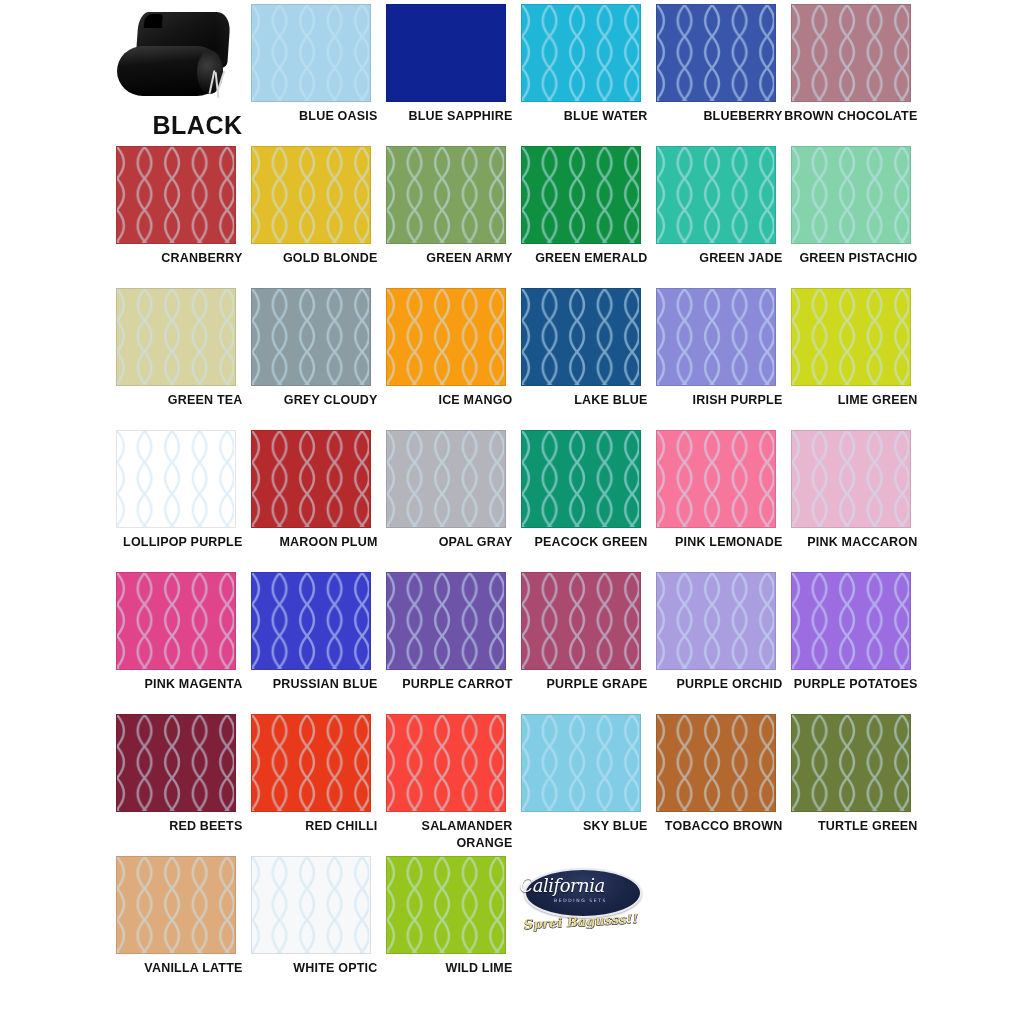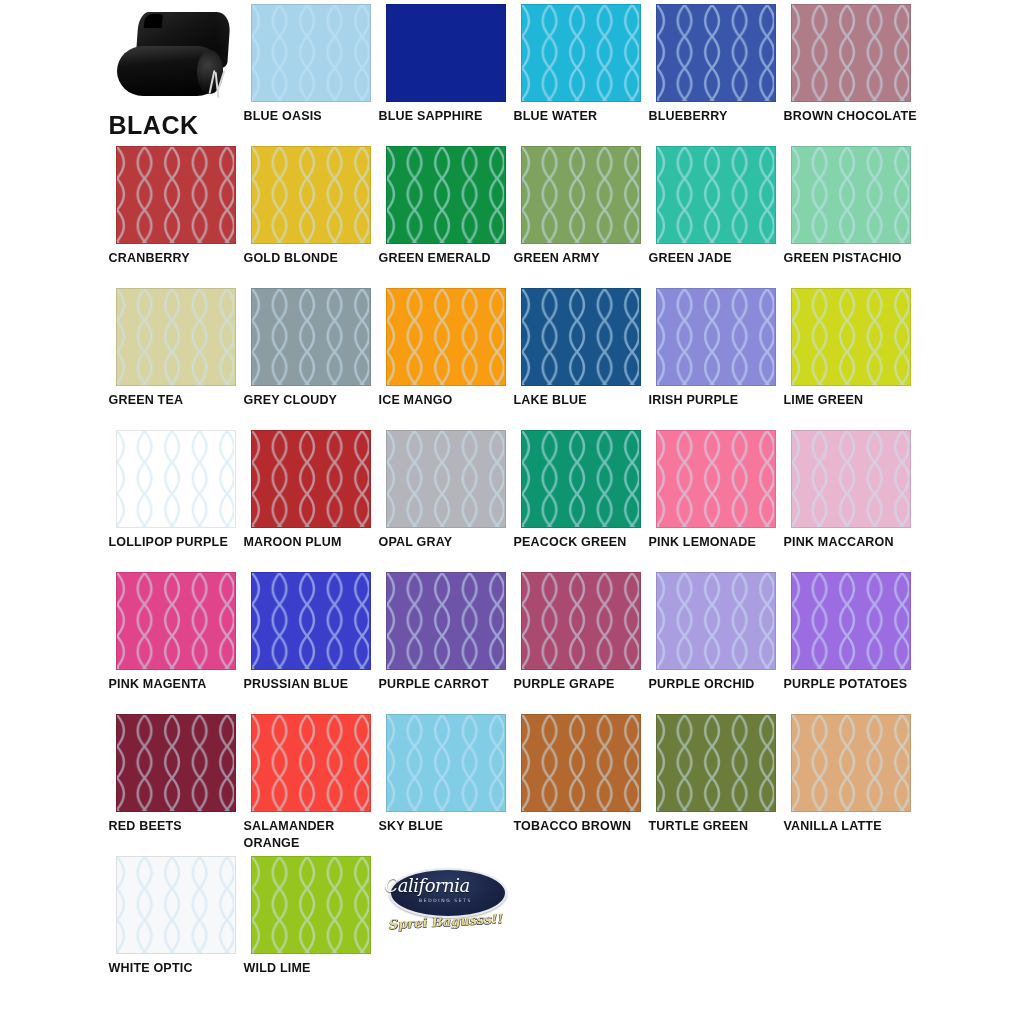--- a/index.html
+++ b/index.html
@@ -49,21 +49,21 @@
   }
   .swatch .tex {
     position: absolute;
     inset: 0;
   }
   .label {
     margin-top: 6px;
     font-size: 12.5px;
     font-weight: bold;
     color: #121212;
-    text-align: left;
+    text-align: right;
     line-height: 1.38;
     letter-spacing: 0.2px;
     text-transform: uppercase;
     width: 134px;
   }
   
   .photo-cell .photo {
     width: 122px;
     height: 100px;
     position: relative;
@@ -279,44 +279,44 @@
               <pattern id="p" width="30" height="28" patternUnits="userSpaceOnUse">
                 <path d="M4 22 q8 -16 16 -4 q5 8 -3 10 q-6 1 -4 -5 M22 6 q10 4 6 14" stroke="#eed470" stroke-width="2" fill="none" opacity="0.55"></path>
               </pattern>
             </defs>
        <rect width="120" height="98" fill="url(#p)"></rect>
      </svg>
         </div>
         <div class="label">GOLD BLONDE</div>
       </div>
       <div class="cell">
+        <div class="swatch" style="background: rgb(127, 162, 95);">
+          <svg class="tex" viewBox="0 0 120 98" preserveAspectRatio="none" xmlns="http://www.w3.org/2000/svg">
+       <defs>
+              <pattern id="p" width="24" height="18" patternUnits="userSpaceOnUse">
+                <path d="M0 0 q6 9 2 18 M8 0 q6 9 2 18 M16 0 q6 9 2 18" stroke="#93b274" stroke-width="2.2" fill="none" opacity="0.55"></path>
+              </pattern>
+            </defs>
+       <rect width="120" height="98" fill="url(#p)"></rect>
+     </svg>
+        </div>
+        <div class="label">GREEN ARMY</div>
+      </div>
+      <div class="cell">
         <div class="swatch" style="background: rgb(15, 144, 65);">
           <svg class="tex" viewBox="0 0 120 98" preserveAspectRatio="none" xmlns="http://www.w3.org/2000/svg">
        <defs>
               <pattern id="p" width="32" height="30" patternUnits="userSpaceOnUse">
                 <path d="M2 18 q10 -14 18 -2 q4 7 -4 8" stroke="#1ba053" stroke-width="1.6" fill="none" opacity="0.38"></path>
               </pattern>
             </defs>
        <rect width="120" height="98" fill="url(#p)"></rect>
      </svg>
         </div>
         <div class="label">GREEN EMERALD</div>
-      </div>
-      <div class="cell">
-        <div class="swatch" style="background: rgb(127, 162, 95);">
-          <svg class="tex" viewBox="0 0 120 98" preserveAspectRatio="none" xmlns="http://www.w3.org/2000/svg">
-       <defs>
-              <pattern id="p" width="24" height="18" patternUnits="userSpaceOnUse">
-                <path d="M0 0 q6 9 2 18 M8 0 q6 9 2 18 M16 0 q6 9 2 18" stroke="#93b274" stroke-width="2.2" fill="none" opacity="0.55"></path>
-              </pattern>
-            </defs>
-       <rect width="120" height="98" fill="url(#p)"></rect>
-     </svg>
-        </div>
-        <div class="label">GREEN ARMY</div>
       </div>
       <div class="cell">
         <div class="swatch" style="background: rgb(47, 191, 165);">
           <svg class="tex" viewBox="0 0 120 98" preserveAspectRatio="none" xmlns="http://www.w3.org/2000/svg">
        <defs>
               <pattern id="p" width="32" height="30" patternUnits="userSpaceOnUse">
                 <path d="M5 24 q3 -18 15 -14 q10 3 4 13 q-5 8 -12 3 q-5 -4 0 -8" stroke="#49cdb5" stroke-width="1.9" fill="none" opacity="0.55"></path>
               </pattern>
             </defs>
        <rect width="120" height="98" fill="url(#p)"></rect>
@@ -585,20 +585,33 @@
           <svg class="tex" viewBox="0 0 120 98" preserveAspectRatio="none" xmlns="http://www.w3.org/2000/svg">
        <defs>
               <pattern id="p" width="20" height="20" patternUnits="userSpaceOnUse">
                 <path d="M0 10 L10 0 L20 10 L10 20 Z" stroke="#96364e" stroke-width="1.8" fill="none" opacity="0.55"></path>
               </pattern>
             </defs>
        <rect width="120" height="98" fill="url(#p)"></rect>
      </svg>
         </div>
         <div class="label">RED BEETS</div>
+      </div>
+      <div class="cell">
+        <div class="swatch" style="background: rgb(232, 57, 26);">
+          <svg class="tex" viewBox="0 0 120 98" preserveAspectRatio="none" xmlns="http://www.w3.org/2000/svg">
+       <defs>
+              <pattern id="p" width="30" height="28" patternUnits="userSpaceOnUse">
+                <path d="M4 22 q8 -16 16 -4 q5 8 -3 10 q-6 1 -4 -5 M22 6 q10 4 6 14" stroke="#f2573a" stroke-width="2" fill="none" opacity="0.55"></path>
+              </pattern>
+            </defs>
+       <rect width="120" height="98" fill="url(#p)"></rect>
+     </svg>
+        </div>
+        <div class="label">RED CHILLI</div>
       </div>
       <div class="cell">
         <div class="swatch" style="background: rgb(248, 68, 58);">
           <svg class="tex" viewBox="0 0 120 98" preserveAspectRatio="none" xmlns="http://www.w3.org/2000/svg">
        <defs>
               <pattern id="p" width="30" height="30" patternUnits="userSpaceOnUse">
                 <rect width="15" height="15" fill="#fb5d51" opacity="0.55"></rect>
                 <rect x="15" y="15" width="15" height="15" fill="#fb5d51" opacity="0.55"></rect>
               </pattern>
             </defs>

